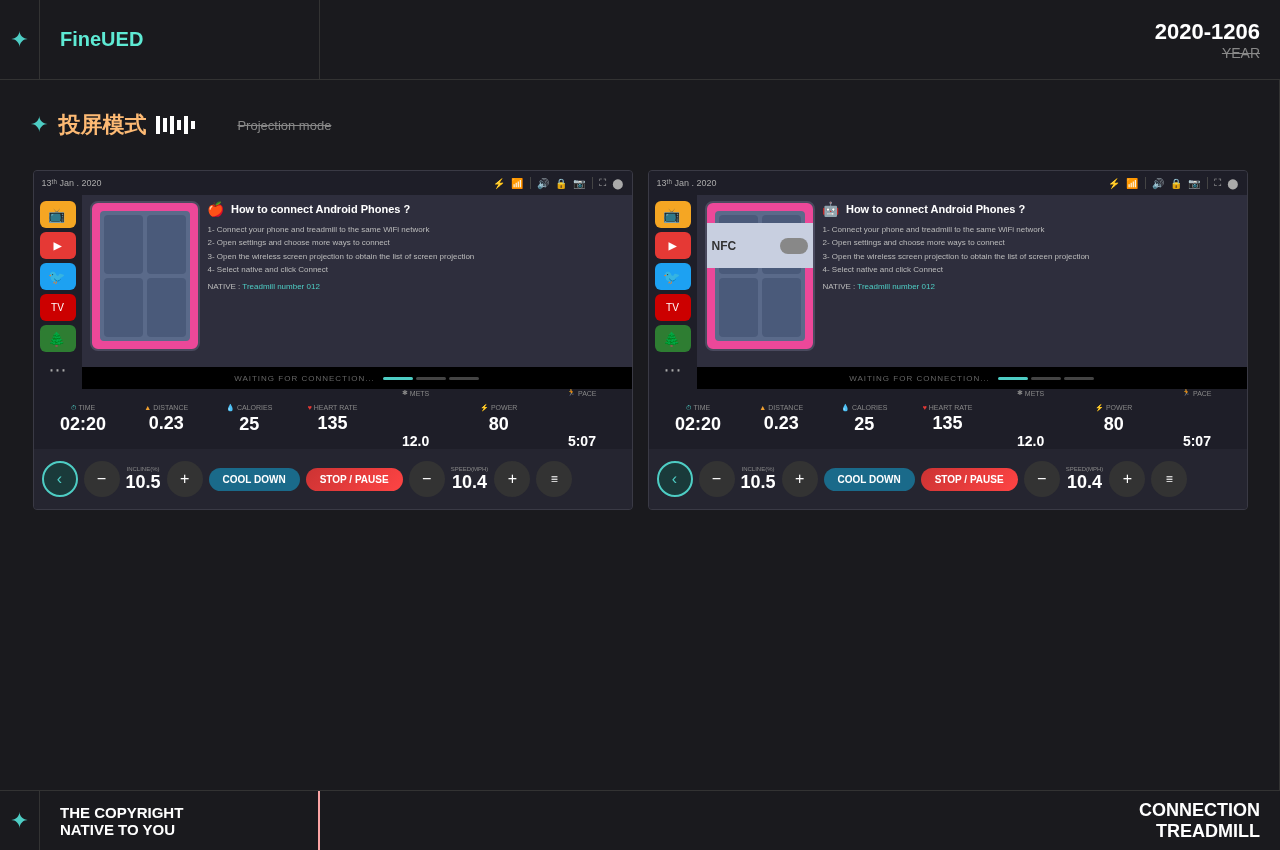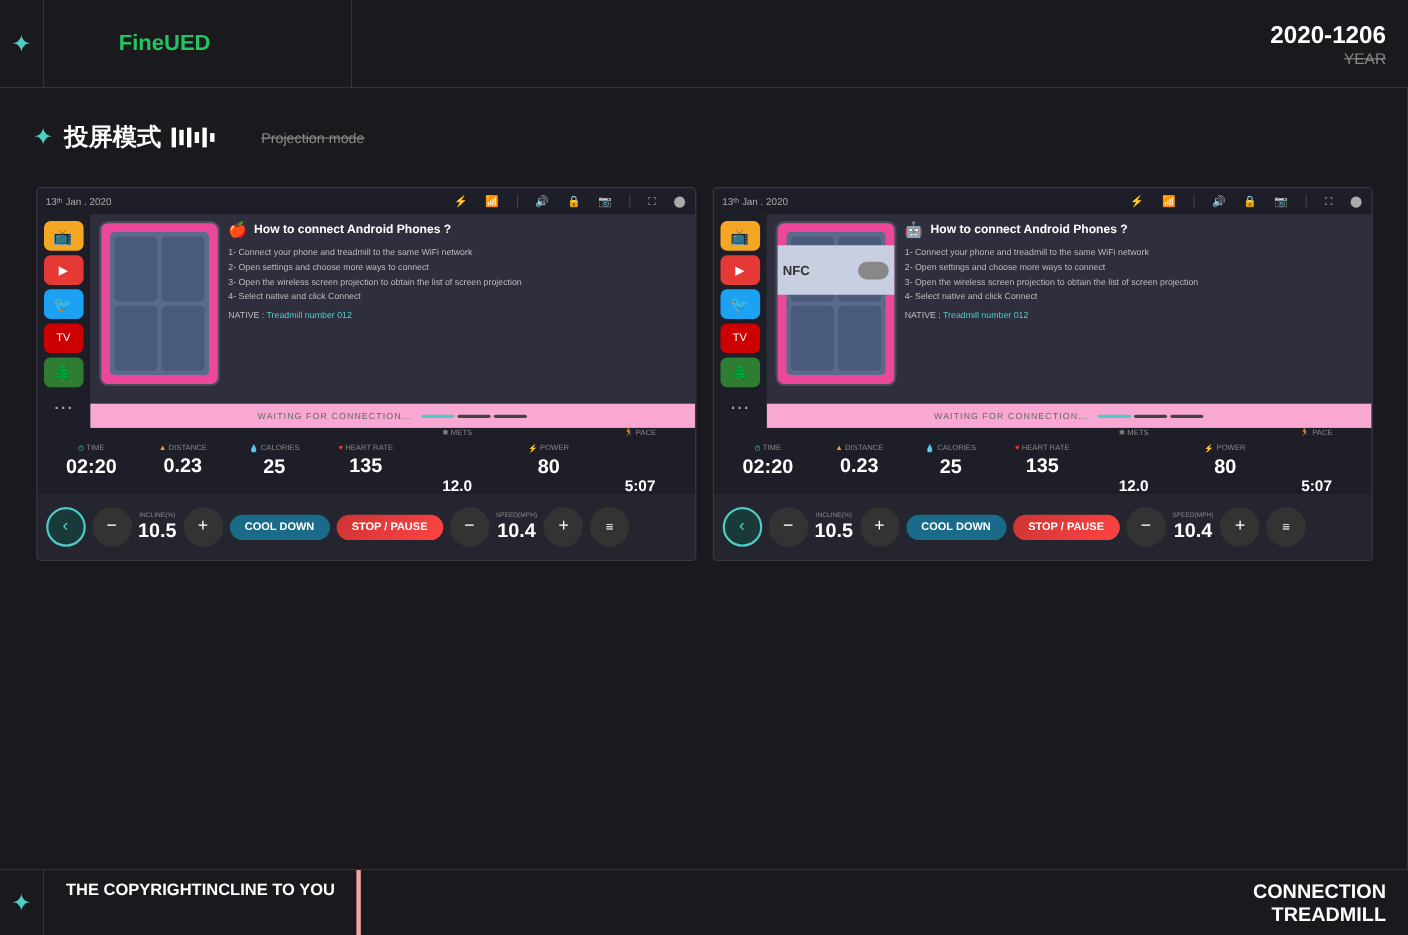--- a/index.html
+++ b/index.html
@@ -37,22 +37,21 @@
       min-width: 280px;
     }
     .header-title .line1 {
       font-size: 20px;
       font-weight: bold;
       color: #fff;
     }
     .header-title .line2 {
       font-size: 20px;
       font-weight: bold;
-      color: #22c55e;
-      margin-left: 48px;
+      color: #5eead4;
     }
     .header-right {
       margin-left: auto;
       padding: 10px 20px;
       text-align: right;
       display: flex;
       flex-direction: column;
       justify-content: center;
     }
     .header-right .year-num {
@@ -78,21 +77,21 @@
       gap: 10px;
       margin-bottom: 30px;
     }
     .proj-star {
       color: #4ecdc4;
       font-size: 22px;
     }
     .proj-text-cn {
       font-size: 22px;
       font-weight: bold;
-      color: #ffffff;
+      color: #fdba74;
     }
     .proj-bars {
       display: flex;
       gap: 3px;
       align-items: center;
     }
     .proj-bar {
       width: 4px;
       background: #fff;
     }
@@ -121,21 +120,21 @@
       border: 1px solid #3a3a45;
     }
 
     
     .screen-topbar {
       height: 24px;
       background: #1e1e28;
       display: flex;
       align-items: center;
       padding: 0 8px;
-      gap: 16px;
+      gap: 6px;
       font-size: 9px;
       color: #888;
     }
     .screen-topbar .date {
       font-size: 9px;
       color: #aaa;
       margin-right: auto;
     }
     .topbar-icon {
       color: #aaa;
@@ -252,21 +251,21 @@
       color: #4ecdc4;
     }
 
     
     .waiting-bar {
       position: absolute;
       bottom: 0;
       left: 0;
       right: 0;
       height: 22px;
-      background: #f9a8d4;
+      background: #000000;
       display: flex;
       align-items: center;
       justify-content: center;
       gap: 8px;
       margin-top: 16px;
     }
     .waiting-text {
       font-size: 8px;
       color: #666;
       letter-spacing: 1px;
@@ -393,23 +392,23 @@
     .footer-star {
       width: 40px;
       display: flex;
       align-items: center;
       justify-content: center;
       border-right: 1px solid #333;
       flex-shrink: 0;
     }
     .footer-copyright {
       padding: 10px 20px;
-      border-right: 4px solid #fca5a5;
-      display: flex;
-      flex-direction: row;
+      border-right: 2px solid #fca5a5;
+      display: flex;
+      flex-direction: column;
       justify-content: center;
       min-width: 280px;
     }
     .footer-copyright .line {
       font-size: 15px;
       font-weight: bold;
       color: #fff;
     }
     .footer-right {
       margin-left: auto;
@@ -774,19 +773,19 @@
 </div>
 
 <div style="position:absolute; right:0; top:80px; bottom:60px; width:1px; background:#333;"></div>
 
 <div class="footer">
   <div class="footer-star">
     <span style="color:#4ecdc4; font-size:22px;">✦</span>
   </div>
   <div class="footer-copyright">
     <span class="line">THE COPYRIGHT</span>
-    <span class="line">INCLINE TO YOU</span>
+    <span class="line">NATIVE TO YOU</span>
   </div>
   <div class="footer-right">
     <span class="brand">CONNECTION</span>
     <span class="brand">TREADMILL</span>
   </div>
 </div>
 
 </body></html>

